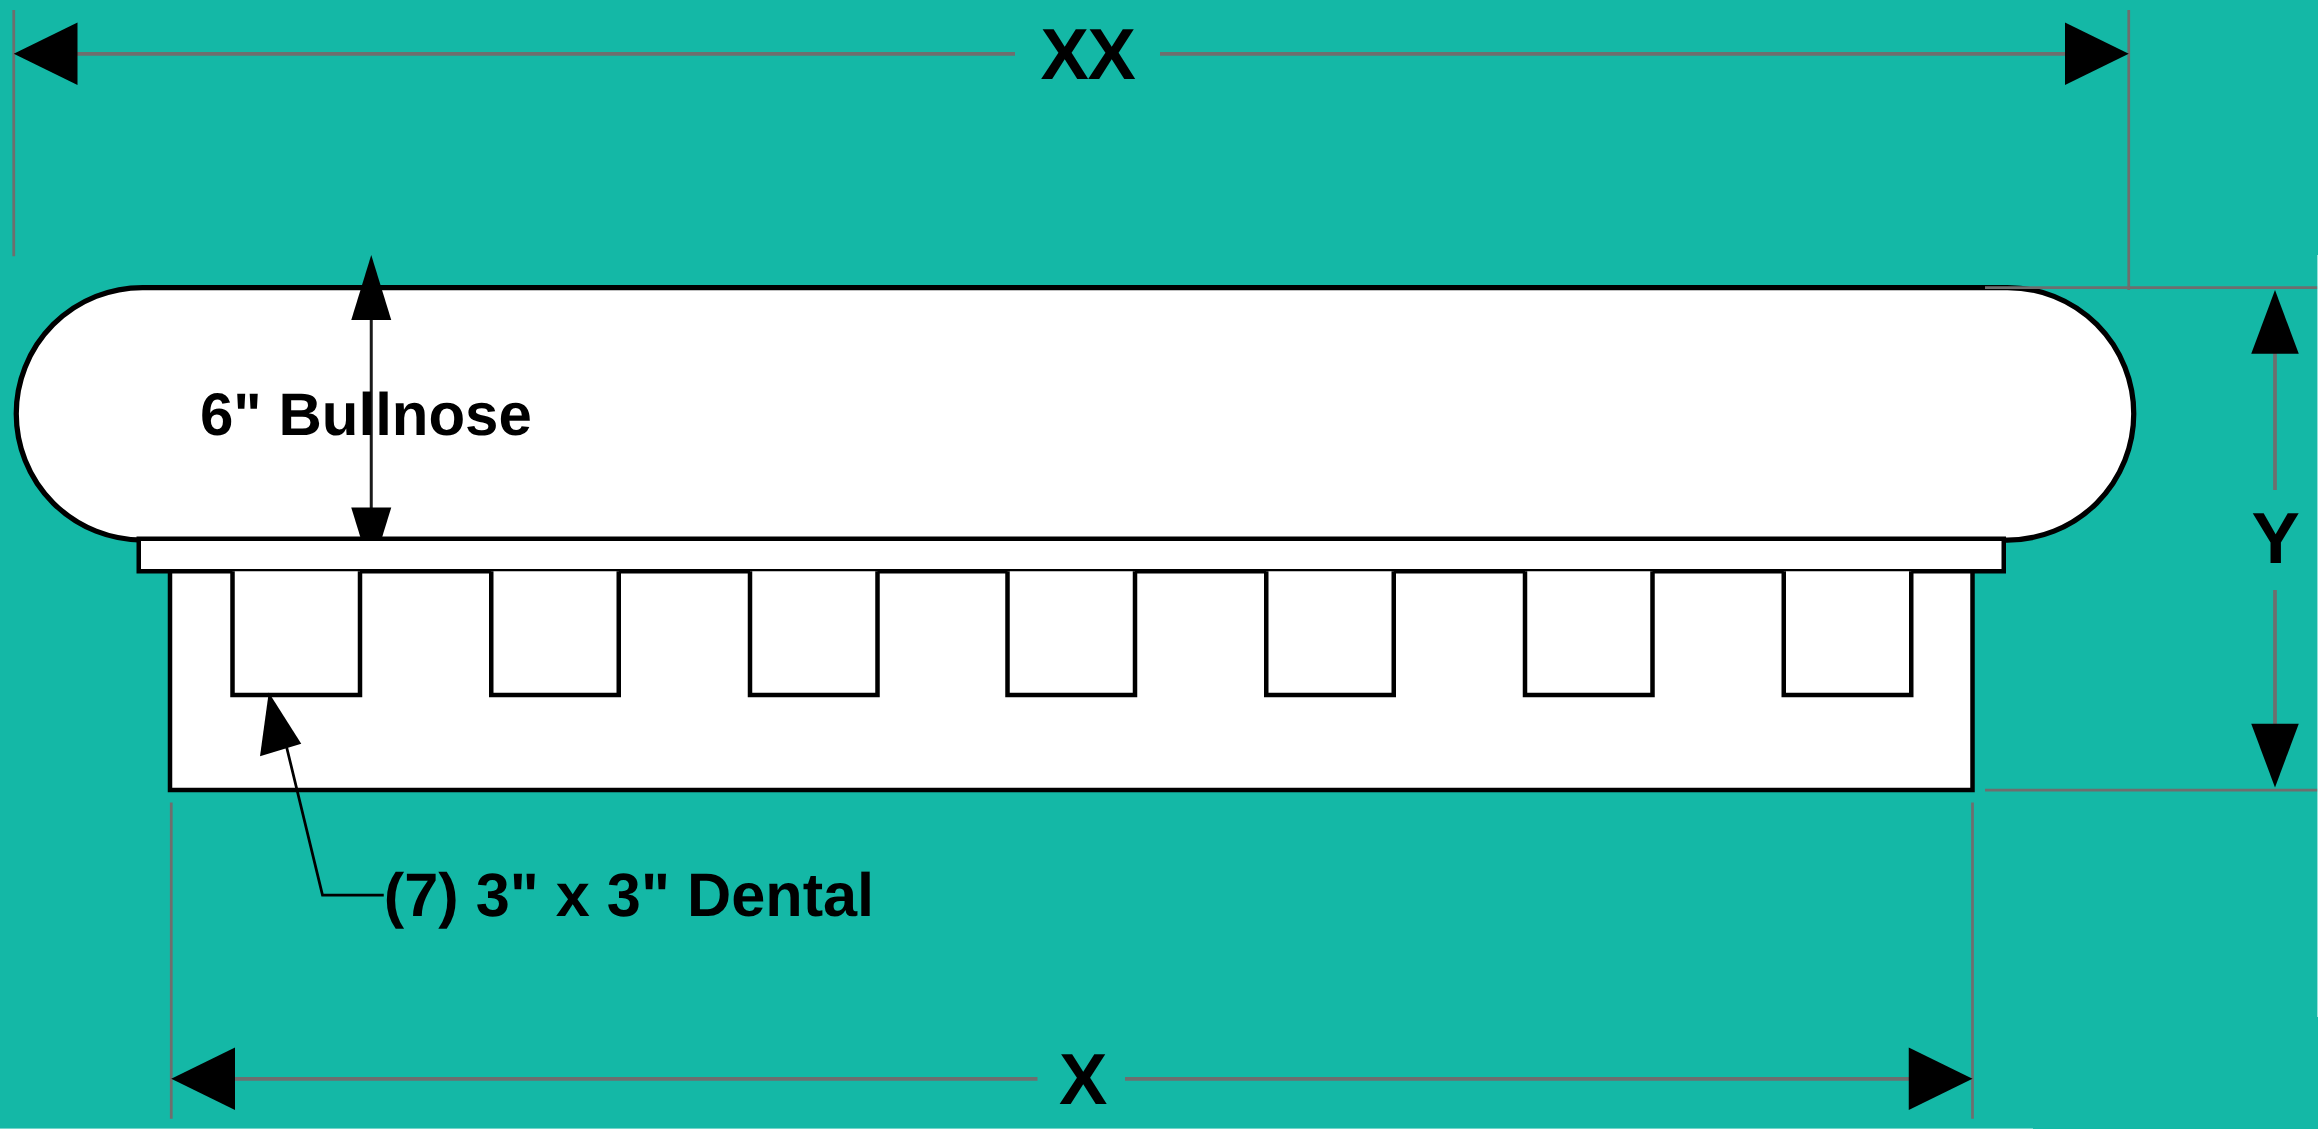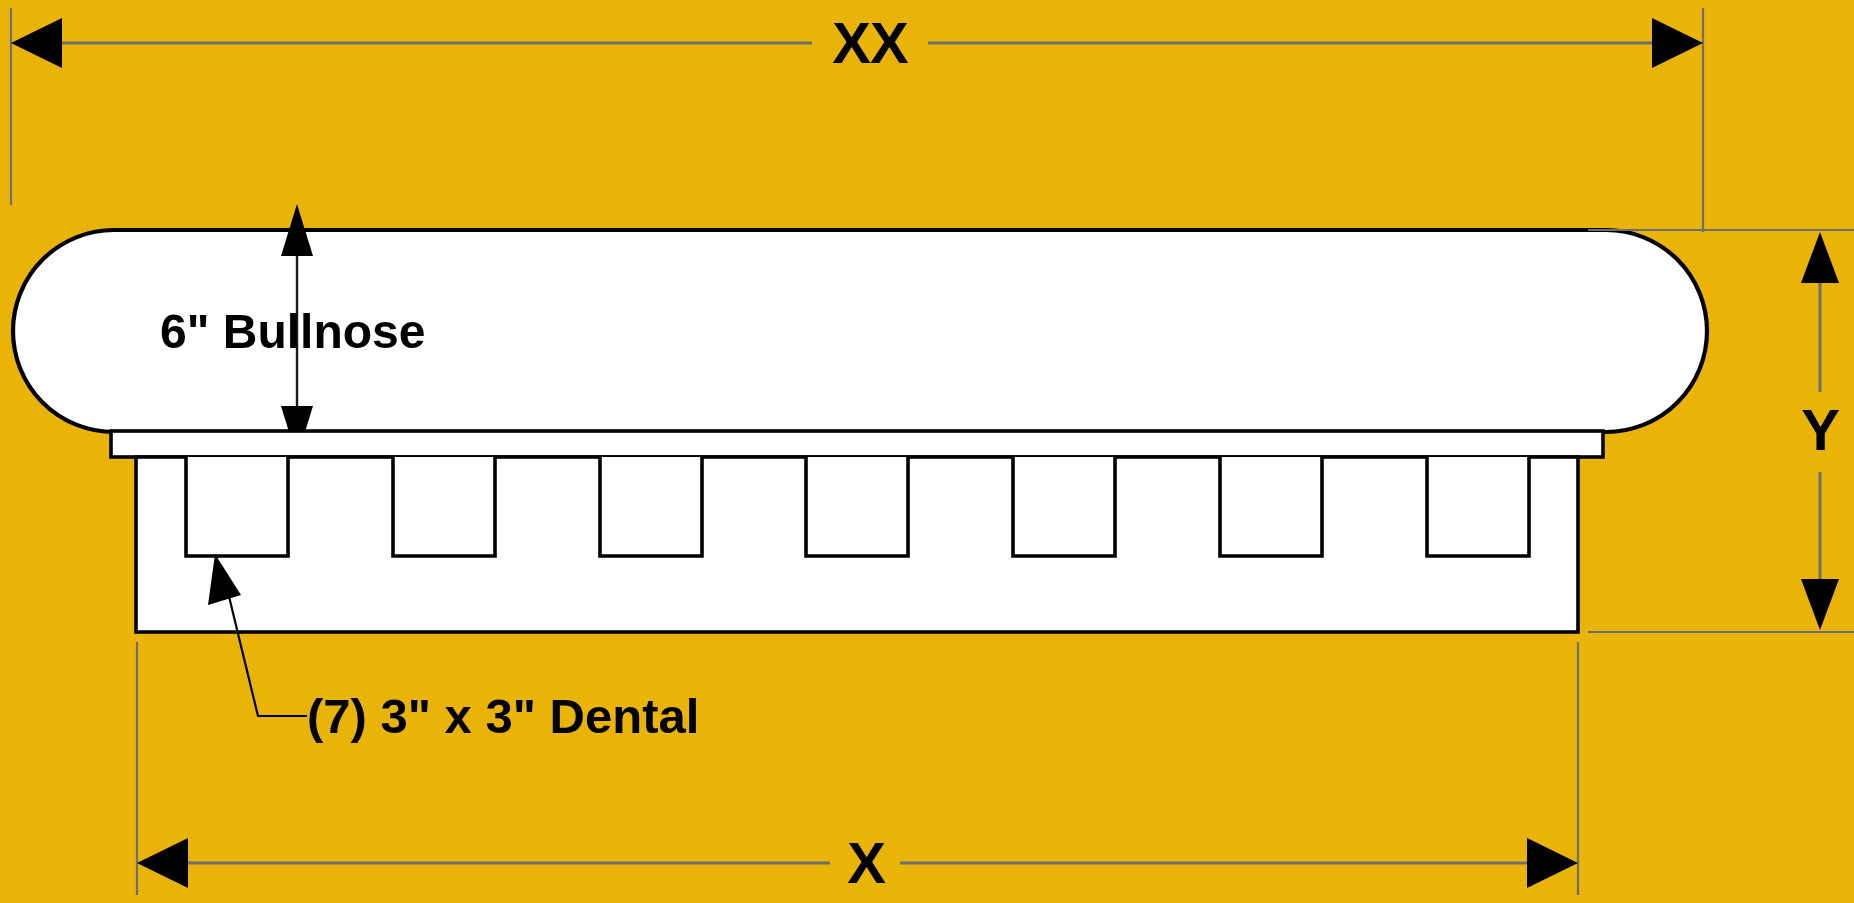--- a/index.html
+++ b/index.html
@@ -8,21 +8,21 @@
     padding: 0;
     background: #ffffff;
   }
   body {
     font-family: "Liberation Sans", sans-serif;
   }
   #drawing-root {
     position: relative;
     width: 1854px;
     height: 903px;
-    background: #eab308;
+    background: #14b8a6;
     overflow: hidden;
   }
   #drawing-svg {
     position: absolute;
     top: 0;
     left: 0;
     width: 1854px;
     height: 903px;
     display: block;
   }

